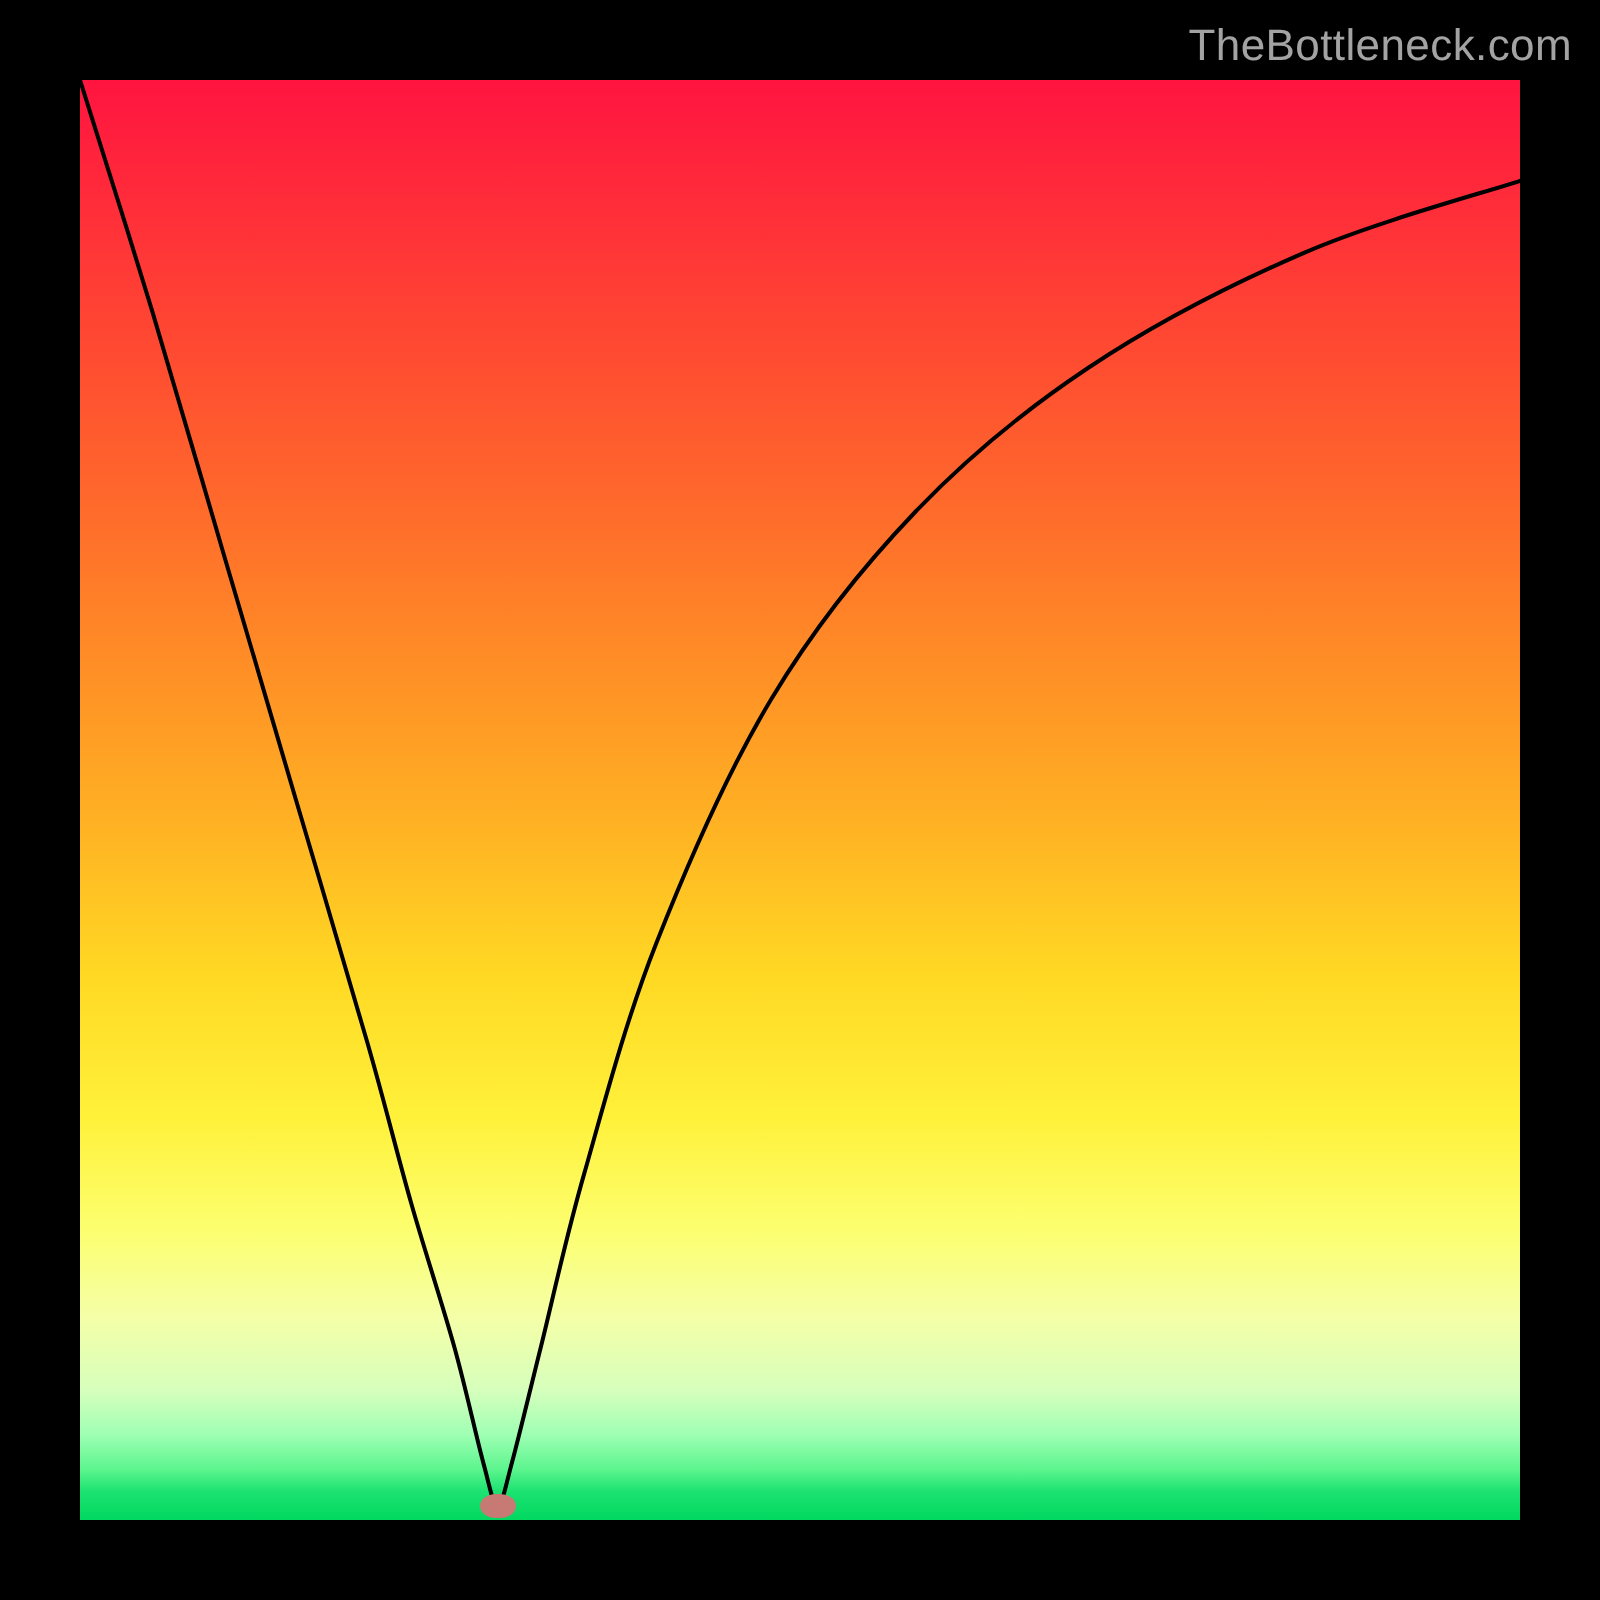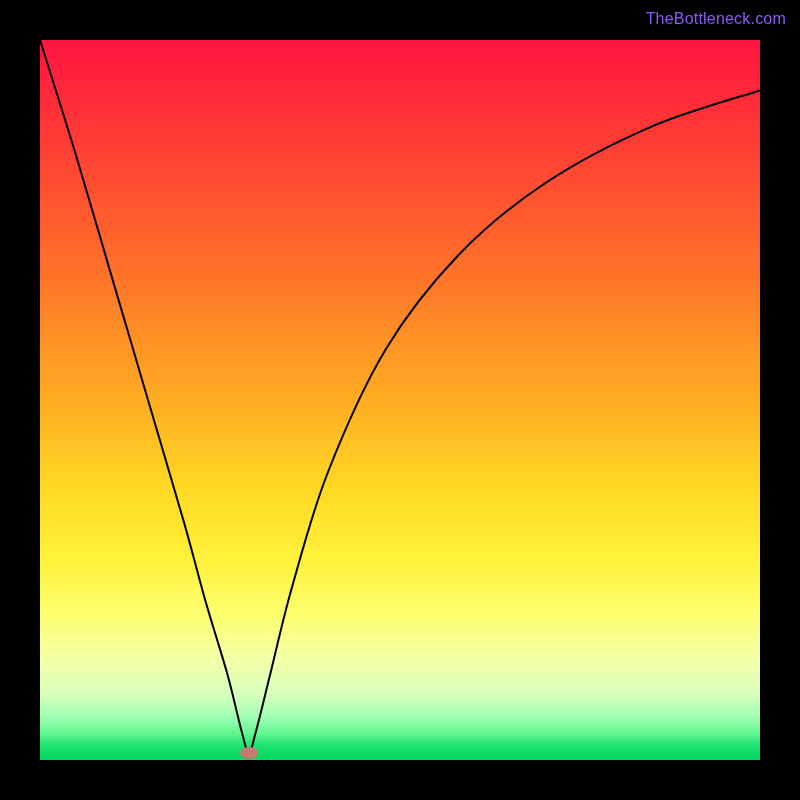--- a/index.html
+++ b/index.html
@@ -64,22 +64,22 @@
     position: absolute;
     left: 0;
     top: 0;
     width: 100%;
     height: 100%;
   }
   .watermark {
     position: absolute;
     top: 10px;
     right: 14px;
-    color: #8b5cf6;
-    font-size: 16px;
+    color: #a3a3a3;
+    font-size: 22px;
     font-weight: 500;
     letter-spacing: 0.2px;
   }
 </style>
 </head>
 <body>
 
 <div class="frame">
 
   <div class="plot-area">

